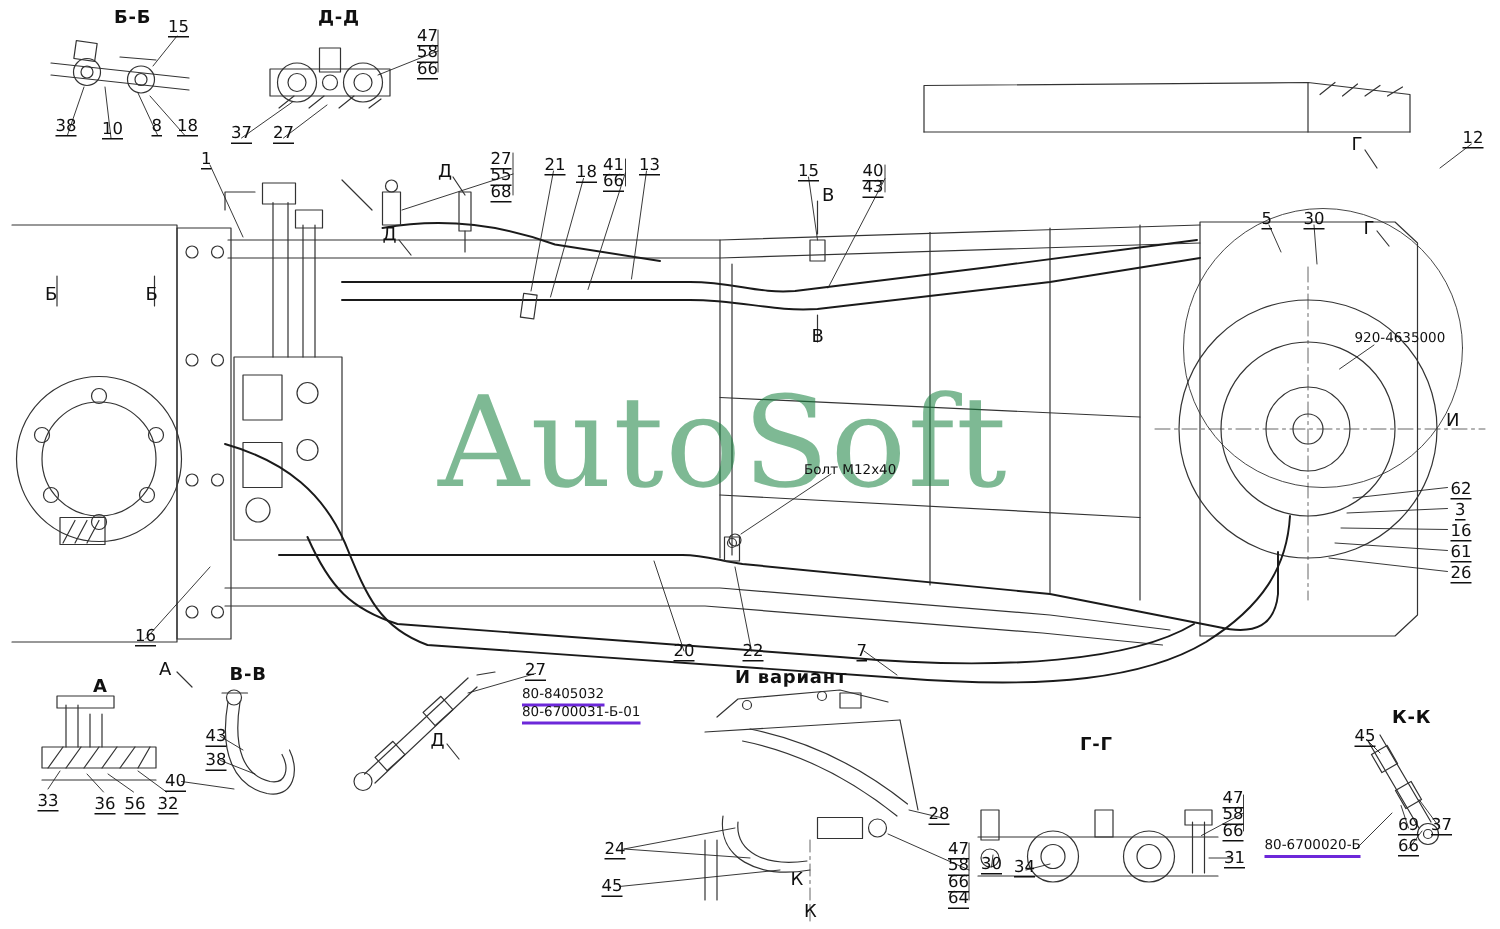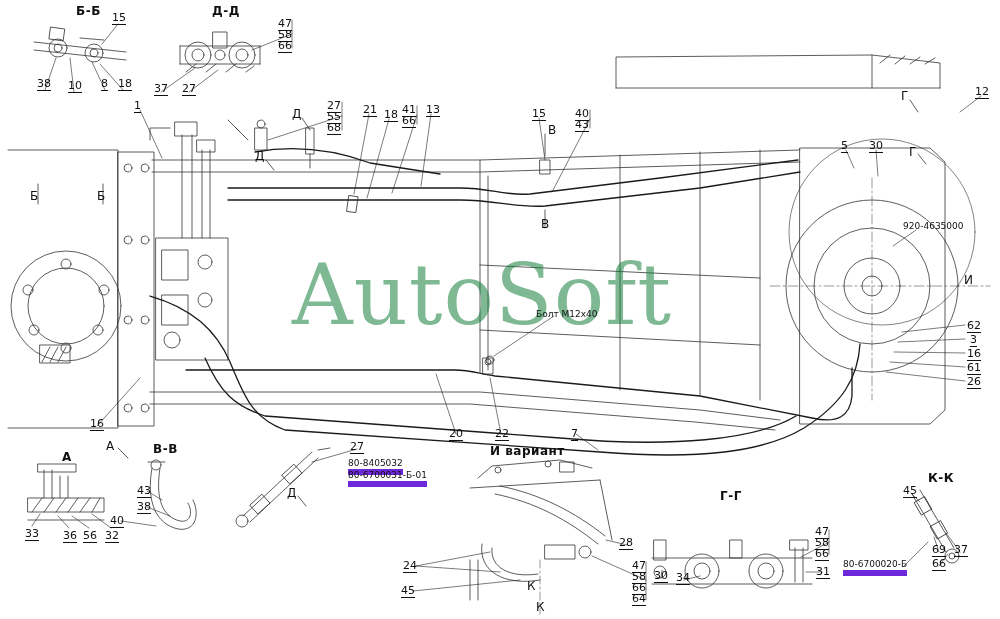--- a/index.html
+++ b/index.html
@@ -9,21 +9,21 @@
     position:relative; width:1000px; height:619px;
     background:#ffffff; overflow:hidden;
   }
   #drawing { position:absolute; left:0; top:0; }
   #label-layer { position:absolute; left:0; top:0; width:1000px; height:467px; pointer-events:none; }
   .label { position:absolute; color:#101010; white-space:nowrap; line-height:1; }
   .callout { font-size:11px; border-bottom:1px solid #101010; padding-bottom:1px; }
   .section-label { font-size:12px; font-weight:bold; letter-spacing:0.5px; }
   .view-letter { font-size:12px; }
   .part-number { font-size:9px;text-align:center; }
-  .part-number.u { border-bottom:6px solid #6d28d9; padding-bottom:1px; }
+  .part-number.u { border-bottom:2px solid #6d28d9; padding-bottom:1px; }
   .watermark {
     position:absolute; left:292px; top:246px;
     font-family:"DejaVu Serif", serif;
     font-size:84px; color:#15803d; opacity:0.55; letter-spacing:1px;
   }
 </style>
 </head>
 <body>
 
 <div id="stage">

